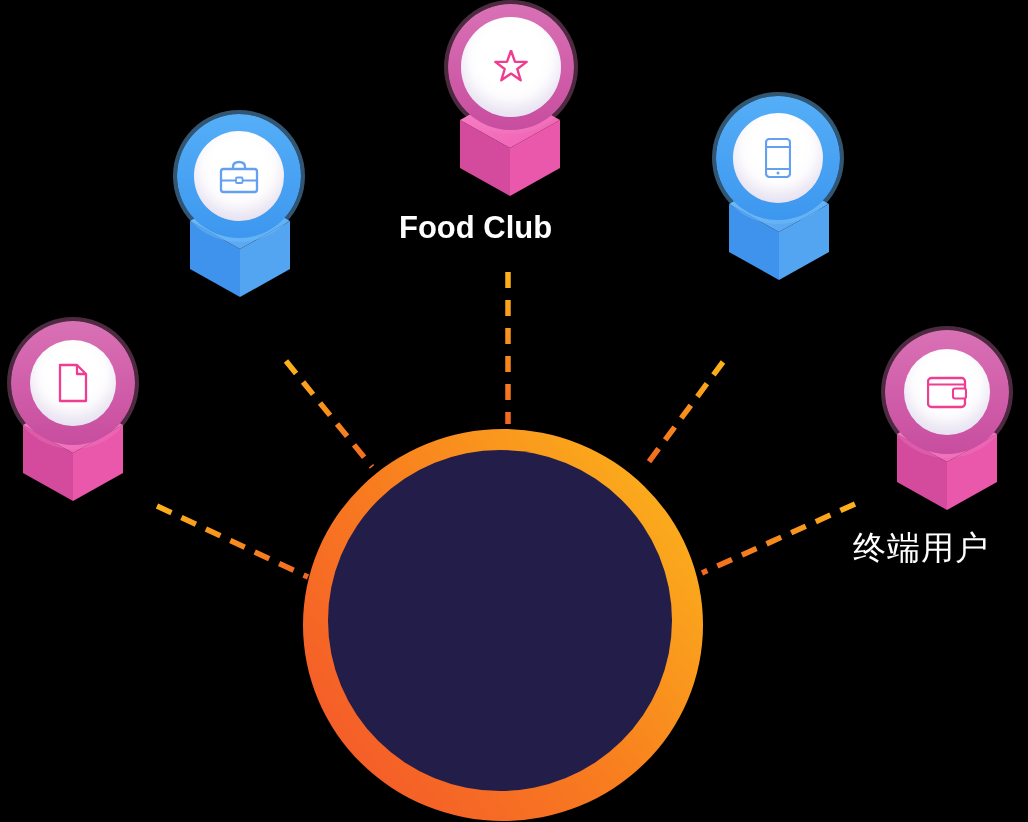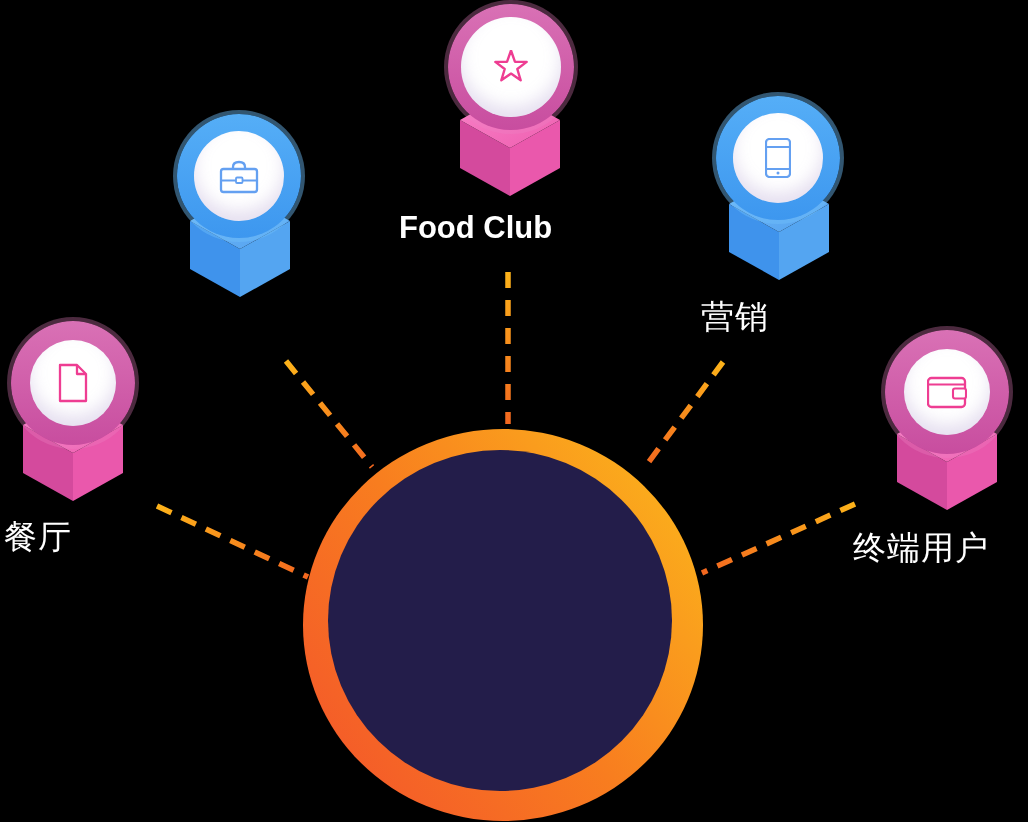--- a/index.html
+++ b/index.html
@@ -109,21 +109,20 @@
     <polygon points="2,30 52,2 102,30 52,58" fill="url(#cubeTopPink)"></polygon>
   </svg>
   <div class="ring pink" style="left:11px;top:321px;width:124px;height:124px">
     <div class="white-circle" style="width:86px;height:86px">
       <svg class="icon-svg" width="32" height="40" viewBox="0 0 32 40">
         <path d="M3,2 h17 l9,9 v27 h-26 z" fill="none" stroke="#ee3d92" stroke-width="2.3" stroke-linejoin="round"></path>
         <path d="M20,2 v9 h9" fill="none" stroke="#ee3d92" stroke-width="2.3" stroke-linejoin="round"></path>
       </svg>
     </div>
   </div>
-  <div class="label" style="left:4px;top:515px;width:140px">餐厅</div>
 
   <svg class="cube" style="left:188px;top:191px" width="104" height="108" viewBox="0 0 104 108">
     <polygon points="2,30 52,58 52,106 2,78" fill="#3f93ec"></polygon>
     <polygon points="102,30 52,58 52,106 102,78" fill="#54a5f1"></polygon>
     <polygon points="2,30 52,2 102,30 52,58" fill="url(#cubeTopBlue)"></polygon>
   </svg>
   <div class="ring blue" style="left:177px;top:114px;width:124px;height:124px">
     <div class="white-circle" style="width:90px;height:90px">
       <svg class="icon-svg" width="40" height="36" viewBox="0 0 40 36">
         <rect x="2" y="11" width="36" height="23" rx="2.5" fill="none" stroke="#64a0f1" stroke-width="2.3"></rect>
@@ -155,21 +154,20 @@
   </svg>
   <div class="ring blue" style="left:716px;top:96px;width:124px;height:124px">
     <div class="white-circle" style="width:90px;height:90px">
       <svg class="icon-svg" width="26" height="40" viewBox="0 0 26 40">
         <rect x="1" y="1" width="24" height="38" rx="3.5" fill="none" stroke="#64a0f1" stroke-width="2.2"></rect>
         <path d="M1,9 h24 M1,31 h24" stroke="#64a0f1" stroke-width="1.9"></path>
         <circle cx="13" cy="35" r="1.5" fill="#64a0f1"></circle>
       </svg>
     </div>
   </div>
-  <div class="label" style="left:701px;top:295px;width:160px">营销</div>
 
   <svg class="cube" style="left:895px;top:404px" width="104" height="108" viewBox="0 0 104 108">
     <polygon points="2,30 52,58 52,106 2,78" fill="#d44a9d"></polygon>
     <polygon points="102,30 52,58 52,106 102,78" fill="#ea58ac"></polygon>
     <polygon points="2,30 52,2 102,30 52,58" fill="url(#cubeTopPink)"></polygon>
   </svg>
   <div class="ring pink" style="left:885px;top:330px;width:124px;height:124px">
     <div class="white-circle" style="width:86px;height:86px">
       <svg class="icon-svg" width="40" height="37" viewBox="0 0 40 37">
         <rect x="1" y="4" width="37" height="29" rx="3.5" fill="none" stroke="#ee3d92" stroke-width="2.3"></rect>

